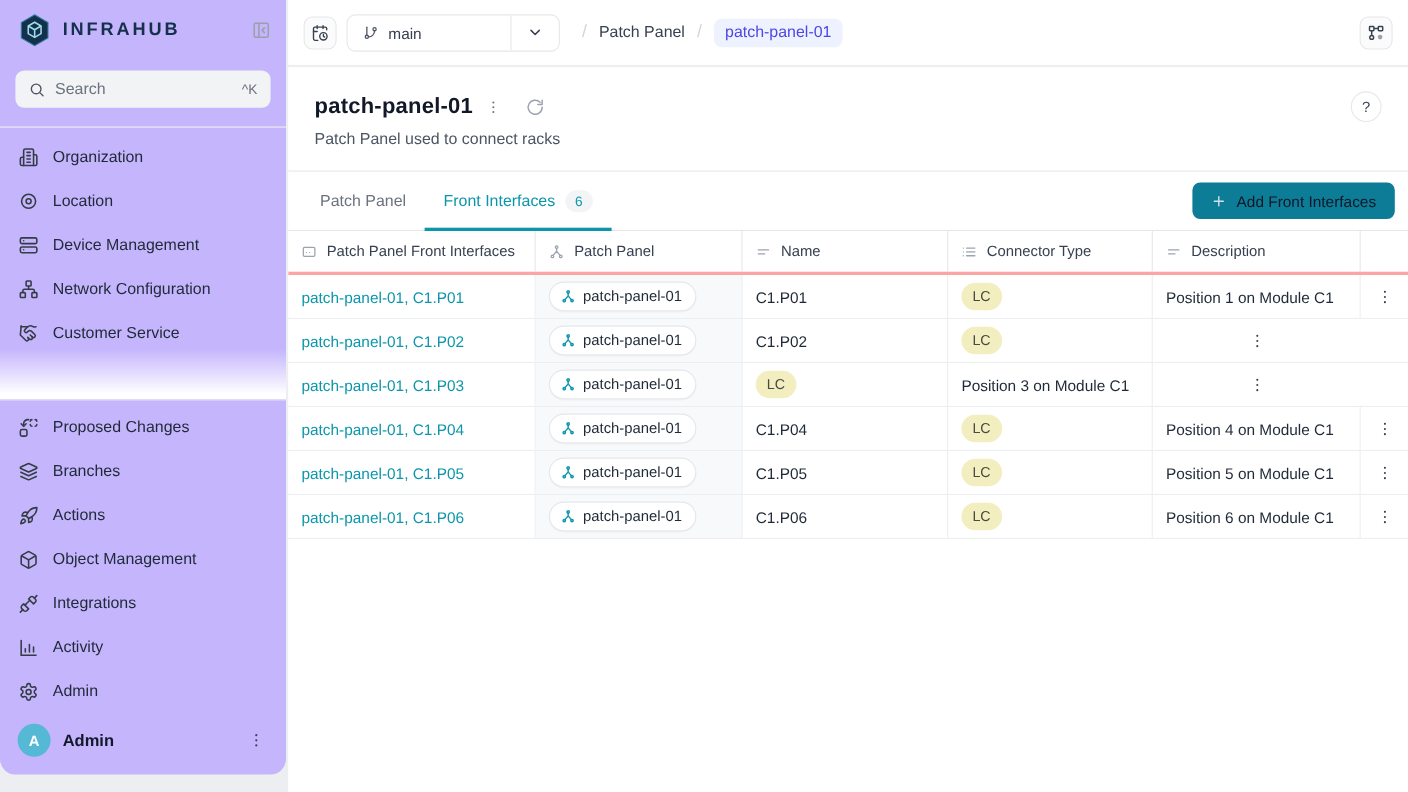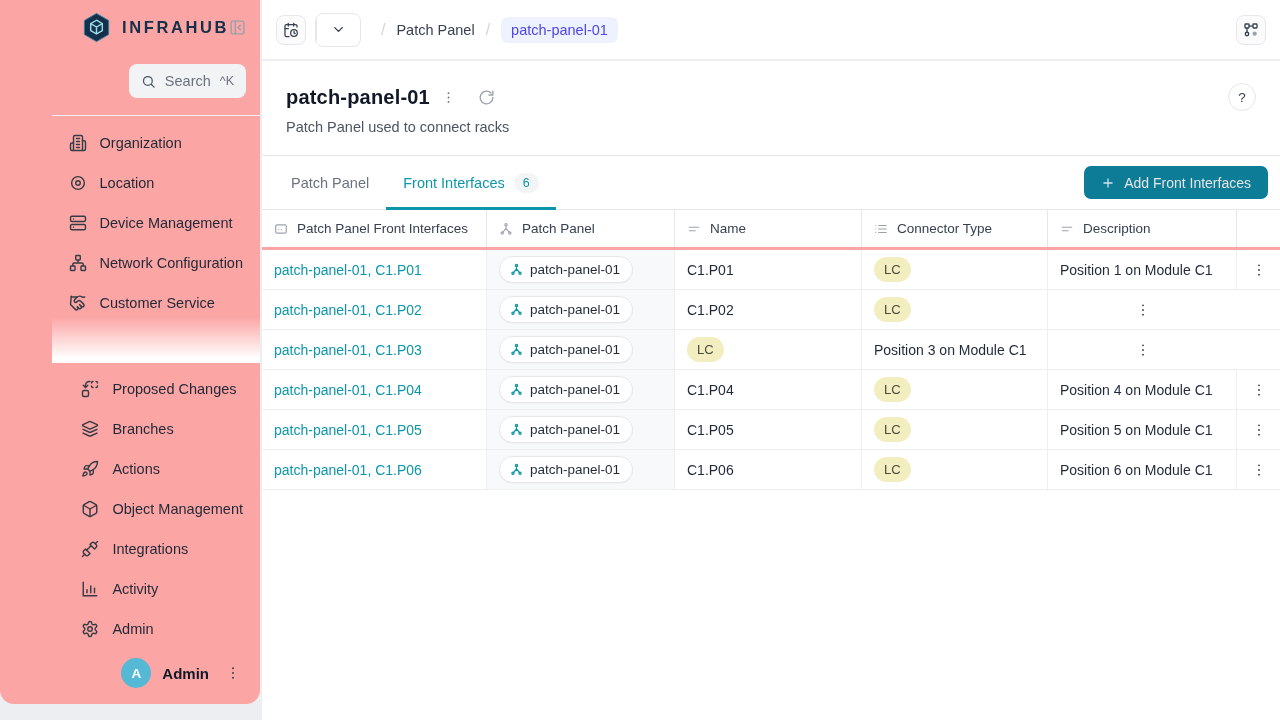--- a/index.html
+++ b/index.html
@@ -1,22 +1,22 @@
 <!DOCTYPE html>
 <html style="--accent: #0d96aa; --accent-dark: #0d7c96; --navy: #14304a; --chip-bg: #eef2ff; --chip-text: #4f46e5; --badge-bg: #f2eebf; --badge-text: #4b4a40; --avatar-bg: #55b8d5;"><head>
 <meta charset="utf-8">
 <style>
   * { margin:0; padding:0; box-sizing:border-box; }
   html,body { width:1280px; height:720px; overflow:hidden; background:#eceef1;
               font-family:"Liberation Sans", sans-serif; }
   .app { width:1280px; height:720px; display:flex; }
 
   
-  .sidebar { width:260px; height:704px; background:#fca5a5; flex-shrink:0;
-             border-radius:0 0 14px 14px; display:flex; flex-direction:column;align-items:flex-end; }
+  .sidebar { width:260px; height:704px; background:#c4b5fd; flex-shrink:0;
+             border-radius:0 0 14px 14px; display:flex; flex-direction:column; }
   .logo-row { height:54px; padding:0 14px 0 16px; display:flex; align-items:center; }
   .logo-mark { width:31px; height:31px; flex-shrink:0; }
   .logo-text { margin-left:10px; font-size:16.5px; font-weight:800; letter-spacing:2.6px;
                color:var(--navy,#14304a); flex:1; }
   .collapse-btn { background:none; border:none; color:#9aa1aa; cursor:pointer;
                   display:flex; align-items:center; }
   .collapse-btn svg { width:17px; height:17px; }
   .search-box { margin:10px 14px 17px; height:34px; background:#f1f3f5; border-radius:8px;
                 display:flex; align-items:center; padding:0 12px; gap:9px; color:#6b7280;
                 cursor:text; }
@@ -84,21 +84,21 @@
 
   .tabs-row { height:54px; border-bottom:1px solid #e5e7eb; display:flex; align-items:center;
               padding:0 12px; flex-shrink:0; }
   .tab { padding:0 17px; height:100%; display:flex; align-items:center; gap:9px;
          font-size:14.5px; color:#6b7280; position:relative; cursor:pointer; }
   .tab.active { color:var(--accent,#0d96aa); font-weight:500;text-align:right; }
   .tab.active::after { content:""; position:absolute; left:0; right:0; bottom:-1px; height:3px;
                        background:var(--accent,#0d96aa); }
   .tab-badge { background:#f3f4f6; color:var(--accent,#0d96aa); border-radius:10px;
                padding:3px 9px; font-size:12.5px; }
-  .add-btn { margin-left:auto; height:33px; background:var(--accent-dark,#0d7c96); color:#e5e5e5;
+  .add-btn { margin-left:auto; height:33px; background:var(--accent-dark,#0d7c96); color:#0f172a;
              border:none; border-radius:7px; padding:0 17px; font-size:14px; font-weight:500;
              display:flex; align-items:center; gap:9px; cursor:pointer; }
   .add-btn svg { width:14px; height:14px; color:#cfe3e9; }
 
   .thead, .tr { display:grid; grid-template-columns:225px 188px 187px 186px 189px 1fr; }
   .thead { height:40px; border-bottom:3px solid #fca5a5; flex-shrink:0; }
   .th { display:flex; align-items:center; gap:9px; padding:0 12px; font-size:13.5px;
         color:#374151; border-right:1px solid #e5e7eb; white-space:nowrap; overflow:hidden;
         cursor:pointer; }
   .th svg { width:14px; height:14px; color:#9ca3af; flex-shrink:0; }
@@ -287,20 +287,29 @@
         <svg viewBox="0 0 24 24" fill="none" stroke="currentColor" stroke-width="1.9" stroke-linecap="round" stroke-linejoin="round">
             <path d="M21 7.5V6a2 2 0 0 0-2-2H5a2 2 0 0 0-2 2v14a2 2 0 0 0 2 2h4"></path>
             <path d="M16 2v4"></path>
             <path d="M8 2v4"></path>
             <path d="M3 10h5"></path>
             <circle cx="16.5" cy="16.5" r="5"></circle>
             <path d="M16.5 14v2.5l1.8 1"></path>
           </svg>
       </button>
       <div class="branch-select">
+        <div class="branch-main">
+          <svg viewBox="0 0 24 24" fill="none" stroke="currentColor" stroke-width="2" stroke-linecap="round">
+              <path d="M6 3v12"></path>
+              <circle cx="18" cy="6" r="2.5"></circle>
+              <circle cx="6" cy="18" r="2.5"></circle>
+              <path d="M18 9a9 9 0 0 1-9 9"></path>
+            </svg>
+          <span>main</span>
+        </div>
         <div class="branch-caret">
           <svg viewBox="0 0 24 24" fill="none" stroke="currentColor" stroke-width="2.2" stroke-linecap="round" stroke-linejoin="round">
               <path d="m6 9 6 6 6-6"></path>
             </svg>
         </div>
       </div>
       <span class="crumb-sep">/</span>
       <span class="crumb">Patch Panel</span>
       <span class="crumb-sep">/</span>
       <span class="crumb-chip">patch-panel-01</span>

